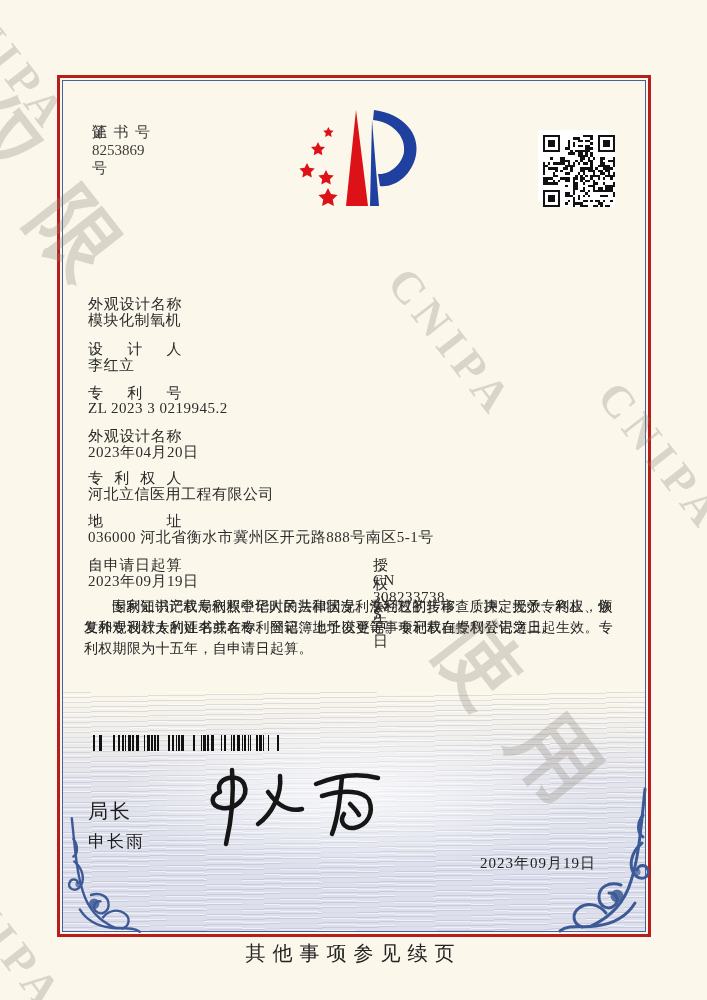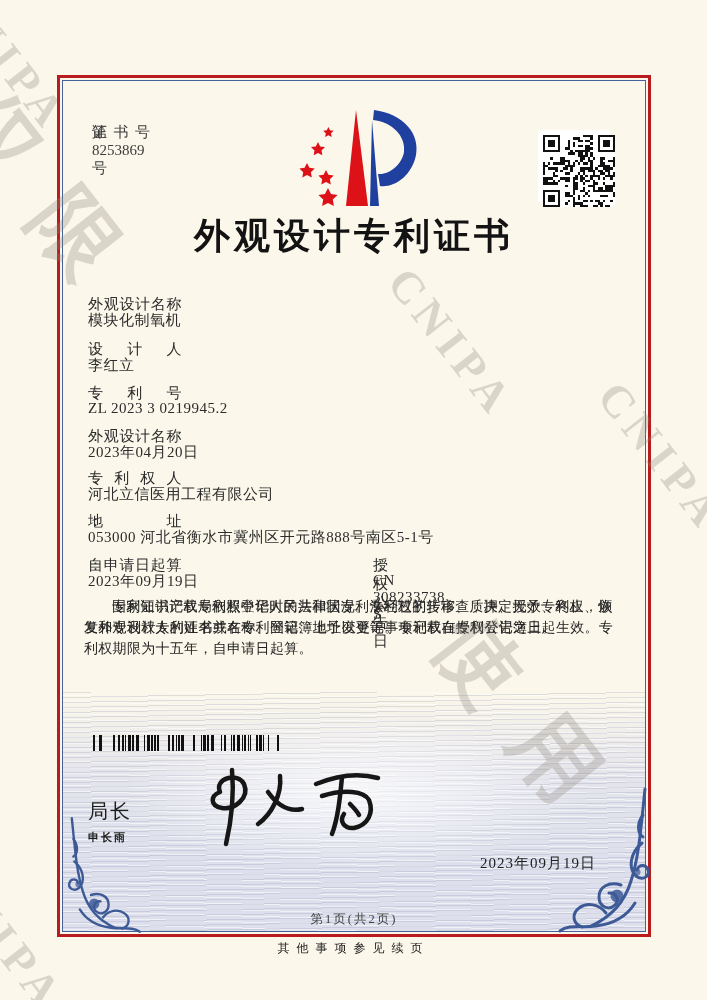--- a/index.html
+++ b/index.html
@@ -63,27 +63,27 @@
   .grant-no-group{position:absolute;left:285px;top:0;}
 
   .paras{left:24px;top:512px;width:542px;font-size:14px;line-height:21px;color:#232323;}
   .paras p{margin:6px 0 9px 0;text-indent:2em;letter-spacing:0.3px;}
 
   .barcode{left:33px;top:657px;width:188px;height:16px;}
   .barcode svg{display:block;width:100%;height:100%;}
 
   .signature{left:128px;top:686px;width:210px;height:84px;}
   .signer-title{left:28px;top:720px;font-size:20px;letter-spacing:2px;color:#1d1d1d;z-index:3;}
-  .signer-name{left:28px;top:752px;font-size:11px;letter-spacing:2px;color:#1d1d1d;z-index:3;font-weight:bold;}
+  .signer-name{left:28px;top:752px;font-size:17px;letter-spacing:2px;color:#1d1d1d;z-index:3;}
   .issue-date{left:420px;top:776px;font-size:15px;color:#1f1f1f;letter-spacing:1px;z-index:3;}
   .page-info{left:0;right:0;top:833px;text-align:center;font-size:12.5px;color:#3f3f3f;letter-spacing:2px;z-index:3;}
 
   .footer-note{
     position:absolute;left:0;right:0;top:940px;text-align:center;z-index:1;
-    font-size:12px;color:#222;letter-spacing:7px;
+    font-size:20px;color:#222;letter-spacing:7px;
   }
 </style>
 </head>
 <body>
 
 <div class="page">
 
   <div class="wm wm-brand rot" style="left:-28px;top:-28px;">CNIPA</div>
   <div class="wm wm-cjk rot" style="left:18px;top:68px;">仅限</div>
   <div class="wm wm-brand rot" style="left:418px;top:258px;">CNIPA</div>
@@ -414,21 +414,20 @@
           <rect x="16" y="28" width="1" height="1" fill="#111"></rect>
           <rect x="17" y="28" width="1" height="1" fill="#111"></rect>
           <rect x="20" y="28" width="1" height="1" fill="#111"></rect>
           <rect x="21" y="28" width="1" height="1" fill="#111"></rect>
           <rect x="23" y="28" width="1" height="1" fill="#111"></rect>
           <rect x="25" y="28" width="1" height="1" fill="#111"></rect>
           <rect x="26" y="28" width="1" height="1" fill="#111"></rect>
         </svg>
     </div>
 
-    <div class="title">外观设计专利证书</div>
 
     <div class="field-row" style="top:217px;">
       <span class="flabel">外观设计名称</span>
         <span>：</span>
         <span class="fvalue">模块化制氧机</span>
     </div>
     <div class="field-row" style="top:262px;">
       <span class="flabel">设计人</span>
         <span>：</span>
         <span class="fvalue">李红立</span>
@@ -444,21 +443,21 @@
         <span class="fvalue">2023年04月20日</span>
     </div>
     <div class="field-row" style="top:391px;">
       <span class="flabel">专利权人</span>
         <span>：</span>
         <span class="fvalue">河北立信医用工程有限公司</span>
     </div>
     <div class="field-row" style="top:434px;">
       <span class="flabel">地址</span>
         <span>：</span>
-        <span class="fvalue">053000 河北省衡水市冀州区开元路888号南区5-1号</span>
+        <span class="fvalue">036000 河北省衡水市冀州区开元路888号南区5-1号</span>
     </div>
     <div class="field-row" style="top:478px;">
       <span class="flabel">自申请日起算</span>
         <span>：</span>
         <span class="fvalue">2023年09月19日</span>
       <span class="grant-no-group">
           <span>授权公告日</span>
           <span>：</span>
           <span class="fvalue">CN 308233738 S</span>
         </span>
@@ -520,17 +519,16 @@
         <path d="M80,28 C90,42 102,48 114,45"></path>
         <path d="M128,20 C150,11 172,9 190,14"></path>
         <path d="M154,13 C152,34 150,54 144,70"></path>
         <path d="M134,32 C156,25 176,27 181,36 C186,49 180,61 166,64 C156,65 151,57 156,50"></path>
         <path d="M162,40 C166,44 169,47 171,51"></path>
       </g>
     </svg>
     <div class="signer-title">局长</div>
     <div class="signer-name">申长雨</div>
     <div class="issue-date">2023年09月19日</div>
-    <div class="page-info">第1页(共2页)</div>
   </div>
 
   <div class="footer-note">其他事项参见续页</div>
 </div>
 
 </body></html>

